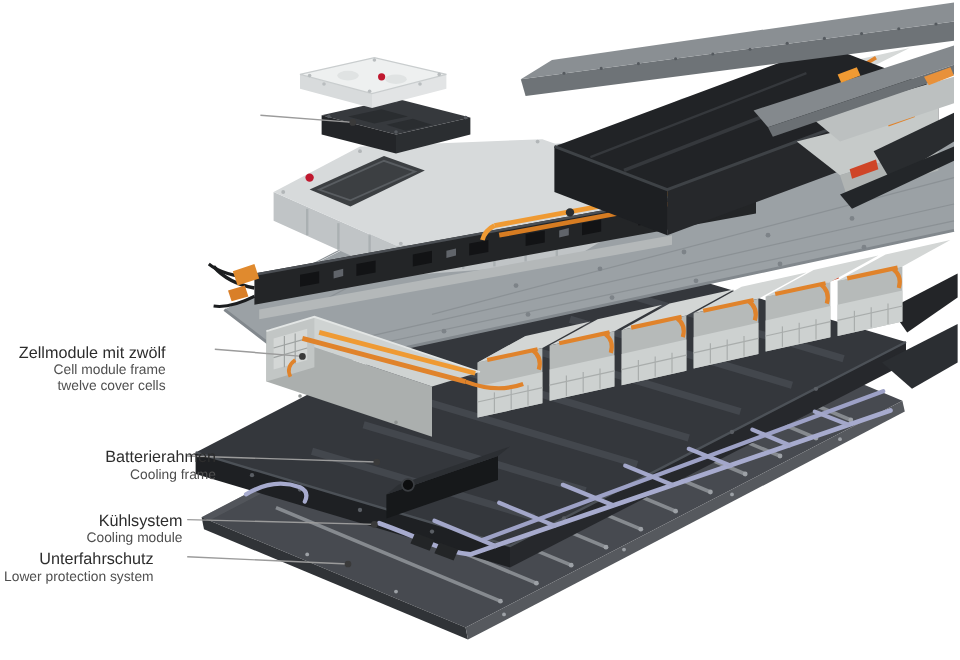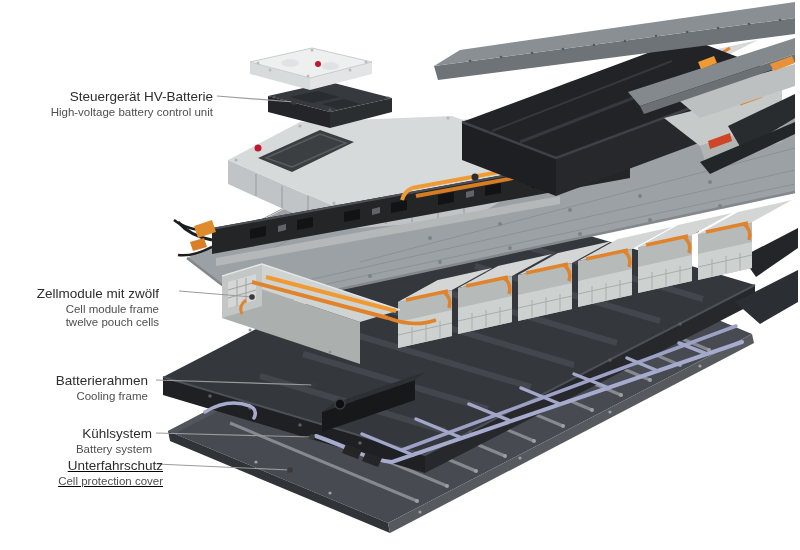--- a/index.html
+++ b/index.html
@@ -388,59 +388,51 @@
   </g>
   <g fill="#3a3a3a" stroke="none">
     <circle cx="294" cy="102" r="2.8"></circle>
         <circle cx="252" cy="297" r="2.8"></circle>
     <circle cx="314" cy="385" r="2.8"></circle>
         <circle cx="312" cy="437" r="2.8"></circle>
     <circle cx="290" cy="470" r="2.8"></circle>
   </g>
 </svg>
 
-  <div class="label" style="right:587px; top:89px;">
-    <div class="de">
-        <div>Steuergerät HV-Batterie</div>
-      </div>
-    <div class="en">
-        <div>High-voltage battery control unit</div>
-      </div>
-  </div>
-
-  <div class="label" style="right:641px; top:286px;margin-left:44px;">
+
+  <div class="label" style="right:662px; top:286px;margin-left:44px;">
     <div class="de">
       <div>Zellmodule mit zwölf</div>
     </div>
     <div class="en">
       <div>Cell module frame</div>
-      <div>twelve pouch cells</div>
+      <div>twelve cover cells</div>
     </div>
   </div>
 
-  <div class="label" style="right:652px; top:373px;">
+  <div class="label" style="right:620px; top:373px;">
     <div class="de">
         <div>Batterierahmen</div>
       </div>
     <div class="en">
         <div>Cooling frame</div>
       </div>
   </div>
 
   <div class="label" style="right:648px; top:426px;margin-left:37px;">
     <div class="de">
         <div>Kühlsystem</div>
       </div>
     <div class="en">
-        <div>Battery system</div>
+        <div>Cooling module</div>
       </div>
   </div>
 
-  <div class="label" style="right:637px; top:458px;text-decoration:underline;">
+  <div class="label" style="right:672px; top:458px;">
     <div class="de">
         <div>Unterfahrschutz</div>
       </div>
     <div class="en">
-        <div>Cell protection cover</div>
+        <div>Lower protection system</div>
       </div>
   </div>
 
 </div>
 
 </body></html>

